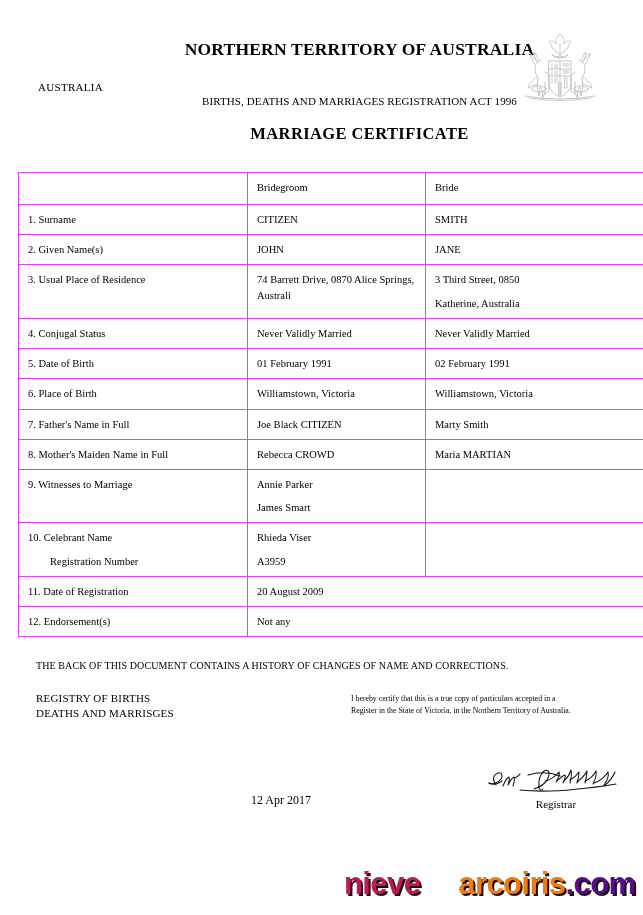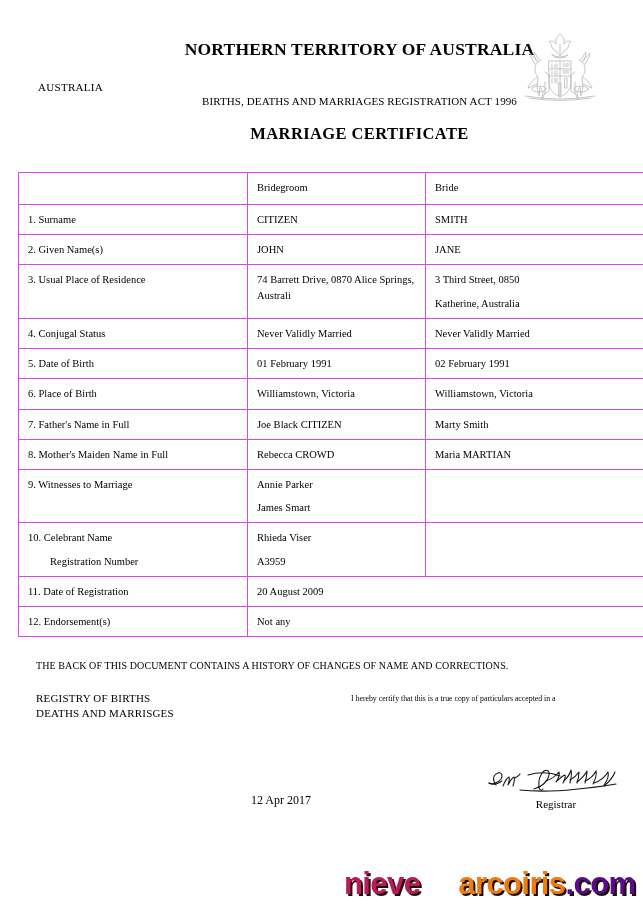--- a/index.html
+++ b/index.html
@@ -317,20 +317,21 @@
   <div class="back-note">THE BACK OF THIS DOCUMENT CONTAINS A HISTORY OF CHANGES OF NAME AND CORRECTIONS.</div>
 
   <div class="footer-cols">
     <div class="registry">
       <div>REGISTRY OF BIRTHS</div>
       <div>DEATHS AND MARRISGES</div>
     </div>
 
     <div class="certify">
       <div>I hereby certify that this is a true copy of particulars accepted in a</div>
+      <div>Register in the State of Victoria, in the Northern Territory of Australia.</div>
     </div>
 
     <div class="issue-date">12 Apr 2017</div>
 
     <div class="sign-block">
       <div class="signature">
         <svg viewBox="0 0 160 36" width="160" height="36" aria-hidden="true">
           <g fill="none" stroke="#111118" stroke-width="1.05" stroke-linecap="round" stroke-linejoin="round">
             <path d="M20 24 c-4 -5 -3 -10 2 -12 c4 -1 5 3 3 6 c-3 4 -9 6 -12 4"></path>
             <path d="M13 22 c4 2 9 1 13 -2"></path>

